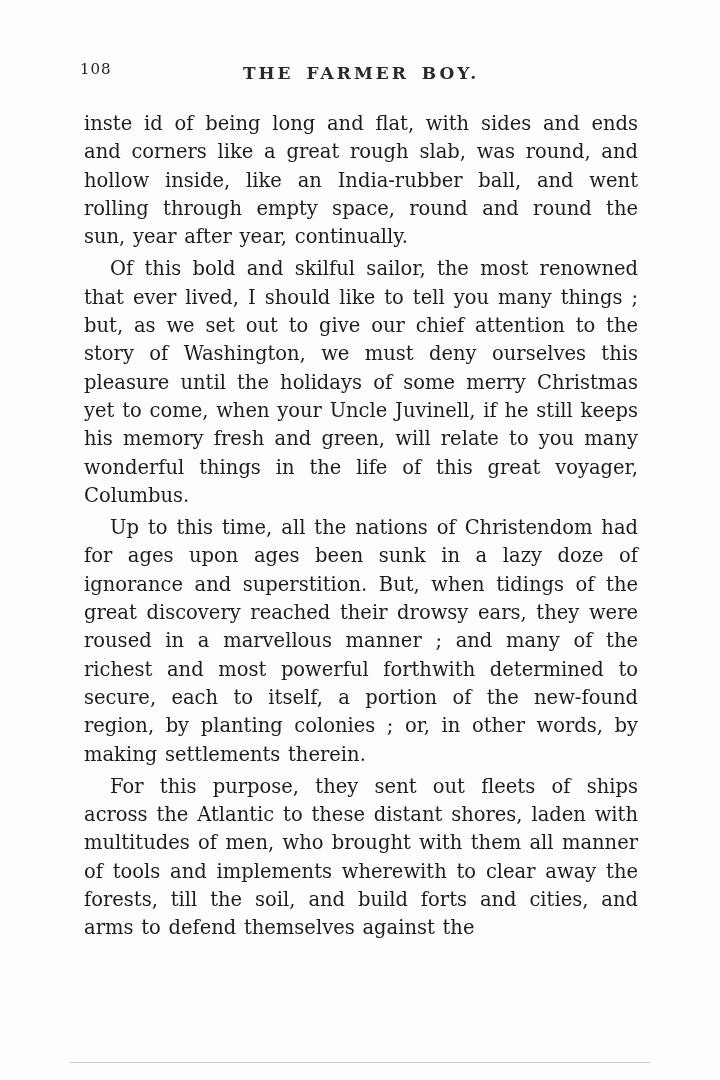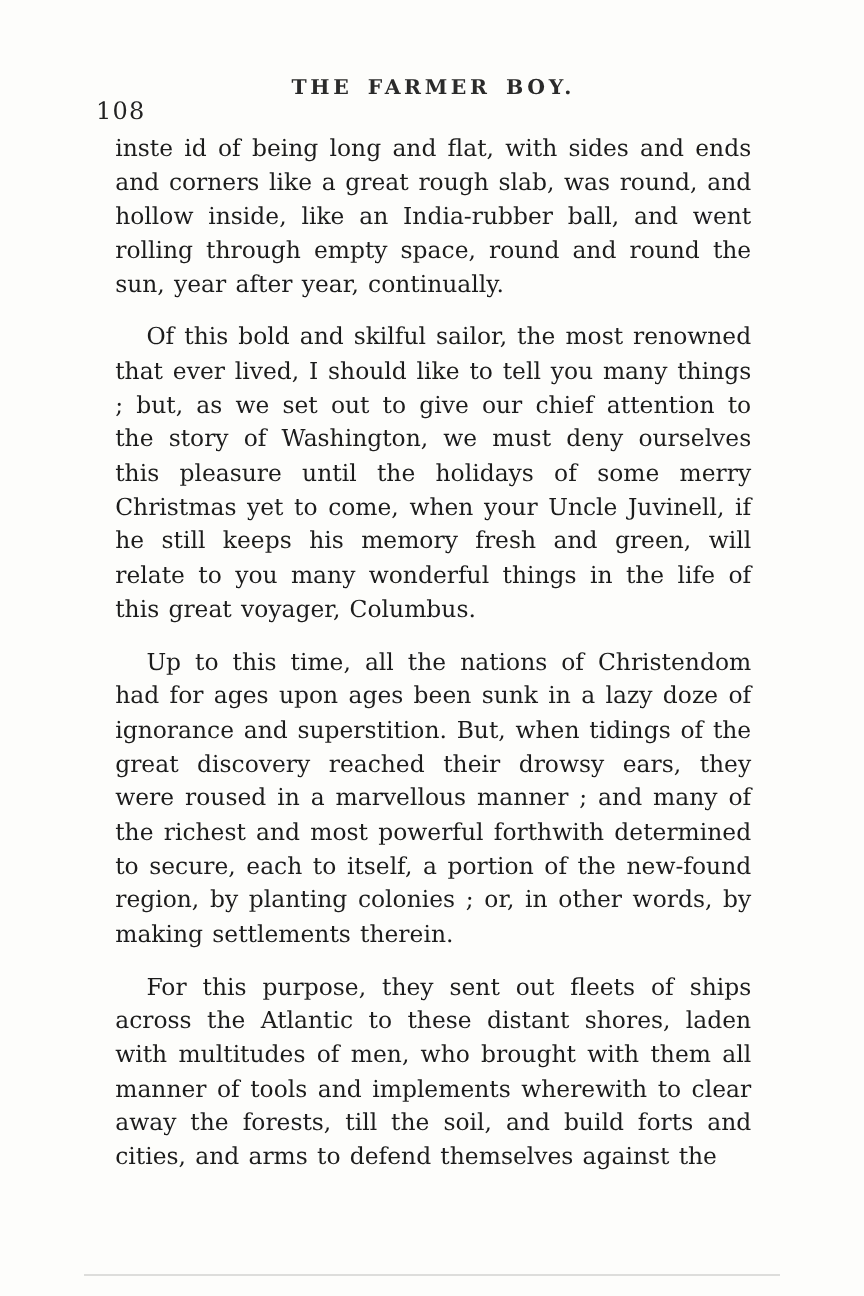--- a/index.html
+++ b/index.html
@@ -21,45 +21,44 @@
   }
   .page-header {
     position: relative;
     height: 26px;
     margin-bottom: 24px;
   }
   .page-number {
     position: absolute;
     left: 0;
     top: 0;
-    font-size: 20px;
+    font-size: 15px;
     letter-spacing: 1px;
     color: #222;
-    margin-top: 20px;
   }
   .running-title {
     position: absolute;
     left: 0;
     right: 0;
     top: 3px;
     text-align: center;
     font-size: 17px;
     font-weight: 700;
     letter-spacing: 3px;
     word-spacing: 4px;
     color: #2a2a2a;
   }
   .page-body {
     font-size: 19.5px;
     line-height: 28.3px;
     text-align: justify;
     word-spacing: 1.5px;
   }
   .page-body p {
-    margin: 16px;
+    margin: 4px;
     padding: 0;
   }
   .page-body p.indented {
     text-indent: 26px;
   }
   .scan-artifact-line {
     position: absolute;
     left: 70px;
     right: 70px;
     top: 1062px;

